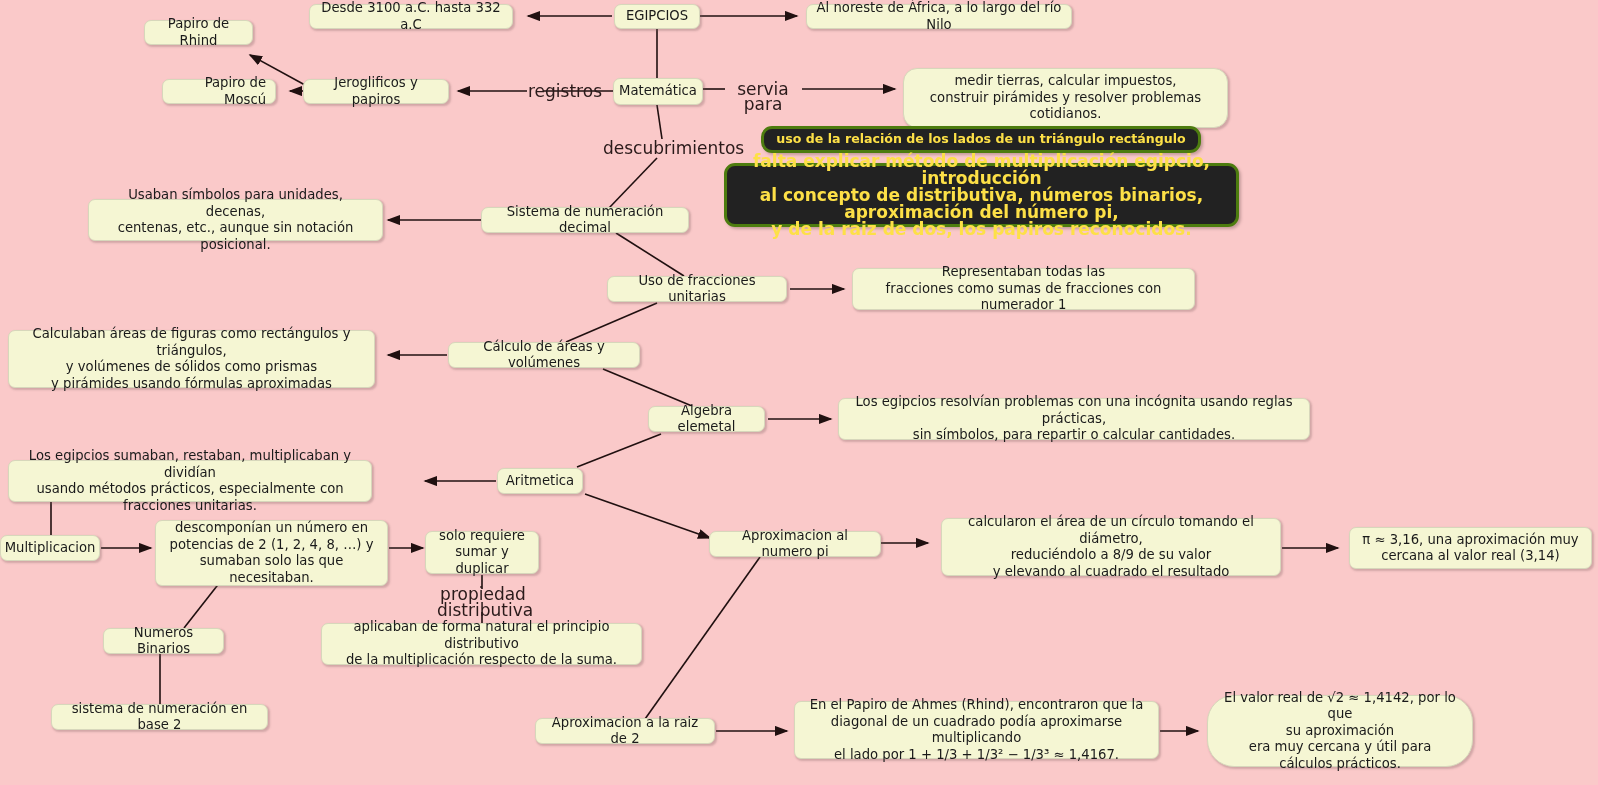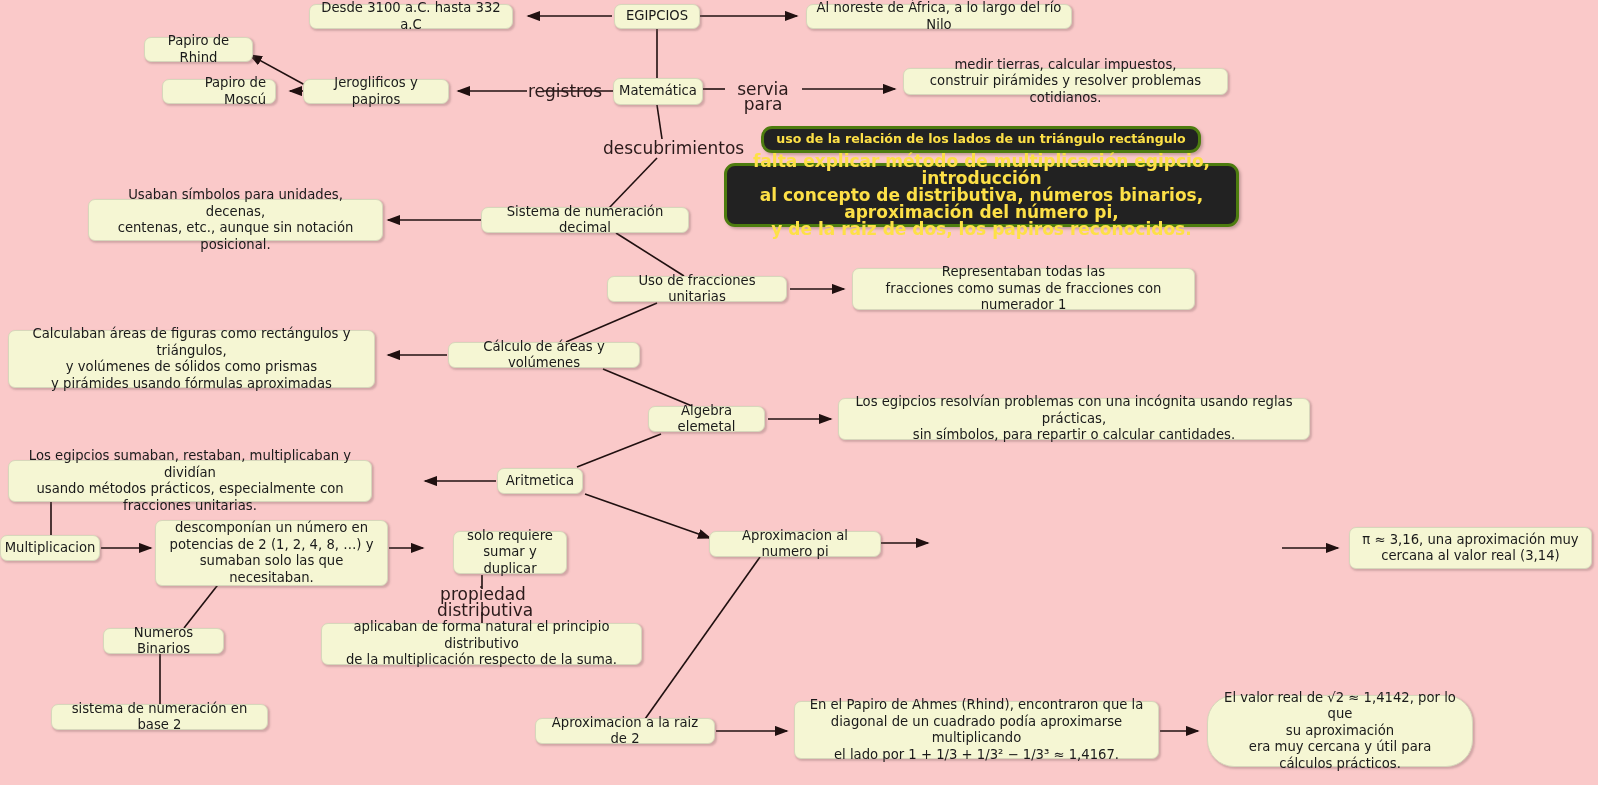--- a/index.html
+++ b/index.html
@@ -140,29 +140,29 @@
       <line x1="1160" y1="731" x2="1198" y2="731" marker-end="url(#arrow)"></line>
     </g>
   </svg>
 
   <div class="node" style="left:309px; top:4px; width:204px; height:25px;">Desde 3100 a.C. hasta 332 a.C</div>
 
   <div class="node" style="left:614px; top:4px; width:86px; height:25px;">EGIPCIOS</div>
 
   <div class="node" style="left:806px; top:4px; width:266px; height:25px;">Al noreste de África, a lo largo del río Nilo</div>
 
-  <div class="node" style="left:144px; top:37px; width:109px; height:25px;">Papiro de Rhind</div>
+  <div class="node" style="left:144px; top:20px; width:109px; height:25px;">Papiro de Rhind</div>
 
   <div class="node" style="left:162px; top:79px; width:114px; height:25px;text-align:right;">Papiro de Moscú</div>
 
   <div class="node" style="left:303px; top:79px; width:146px; height:25px;">Jeroglificos y papiros</div>
 
   <div class="node" style="left:613px; top:78px; width:90px; height:27px;">Matemática</div>
 
-  <div class="node" style="left:903px; top:68px; width:325px; height:27px;">medir tierras, calcular impuestos,
+  <div class="node" style="left:903px; top:68px; width:325px; height:60px;border-radius:14px;">medir tierras, calcular impuestos,
 construir pirámides y resolver problemas cotidianos.</div>
 
   <div class="node dark" style="left:761px; top:126px; width:440px; height:27px; font-size:12.6px;">uso de la relación de los lados de un triángulo rectángulo</div>
 
   <div class="node dark" style="left:724px; top:163px; width:515px; height:64px; font-size:17px; line-height:17px;">falta explicar método de multiplicación egipcio, introducción
 al concepto de distributiva, números binarios, aproximación del número pi,
 y de la raiz de dos, los papiros reconocidos.</div>
 
   <div class="node" style="left:88px; top:199px; width:295px; height:42px;">Usaban símbolos para unidades, decenas,
 centenas, etc., aunque sin notación posicional.</div>
@@ -189,25 +189,28 @@
 usando métodos prácticos, especialmente con fracciones unitarias.</div>
 
   <div class="node" style="left:497px; top:468px; width:86px; height:26px;">Aritmetica</div>
 
   <div class="node" style="left:0px; top:535px; width:100px; height:26px;">Multiplicacion</div>
 
   <div class="node" style="left:155px; top:520px; width:233px; height:66px;">descomponían un número en
 potencias de 2 (1, 2, 4, 8, …) y
 sumaban solo las que necesitaban.</div>
 
-  <div class="node" style="left:425px; top:531px; width:114px; height:43px;margin-left:28px;">solo requiere
+  <div class="node" style="left:425px; top:531px; width:114px; height:43px;">solo requiere
 sumar y duplicar</div>
 
   <div class="node" style="left:709px; top:531px; width:172px; height:26px;">Aproximacion al numero pi</div>
 
+  <div class="node" style="left:941px; top:518px; width:340px; height:58px;">calcularon el área de un círculo tomando el diámetro,
+reduciéndolo a 8/9 de su valor
+y elevando al cuadrado el resultado</div>
 
   <div class="node" style="left:1349px; top:527px; width:243px; height:42px;">π ≈ 3,16, una aproximación muy
 cercana al valor real (3,14)</div>
 
   <div class="node" style="left:103px; top:628px; width:121px; height:26px;">Numeros Binarios</div>
 
   <div class="node" style="left:321px; top:623px; width:321px; height:42px;">aplicaban de forma natural el principio distributivo
 de la multiplicación respecto de la suma.</div>
 
   <div class="node" style="left:51px; top:704px; width:217px; height:26px;">sistema de numeración en base 2</div>

